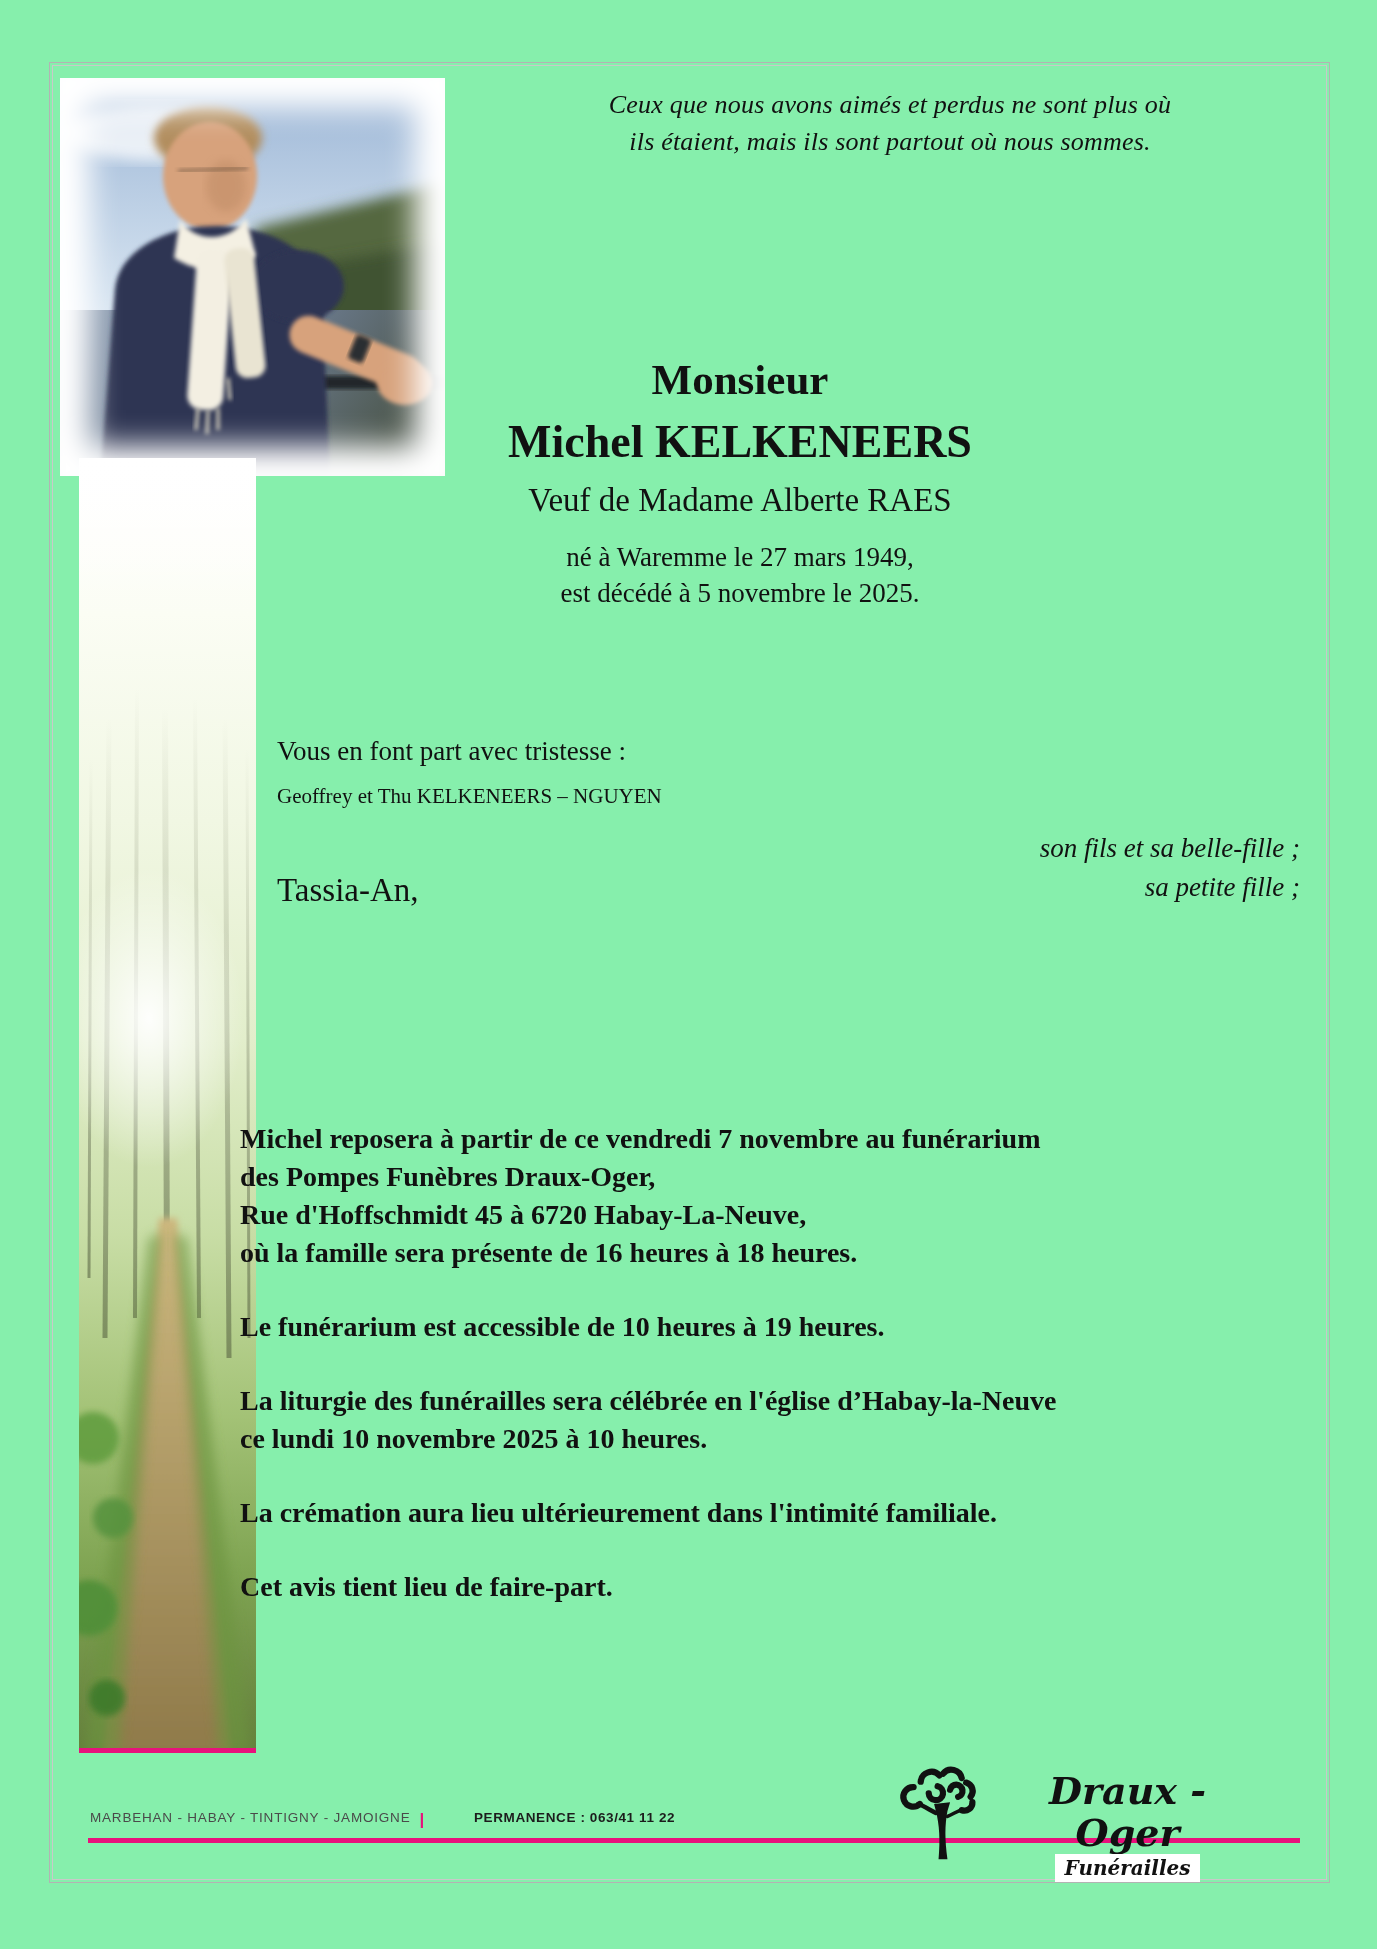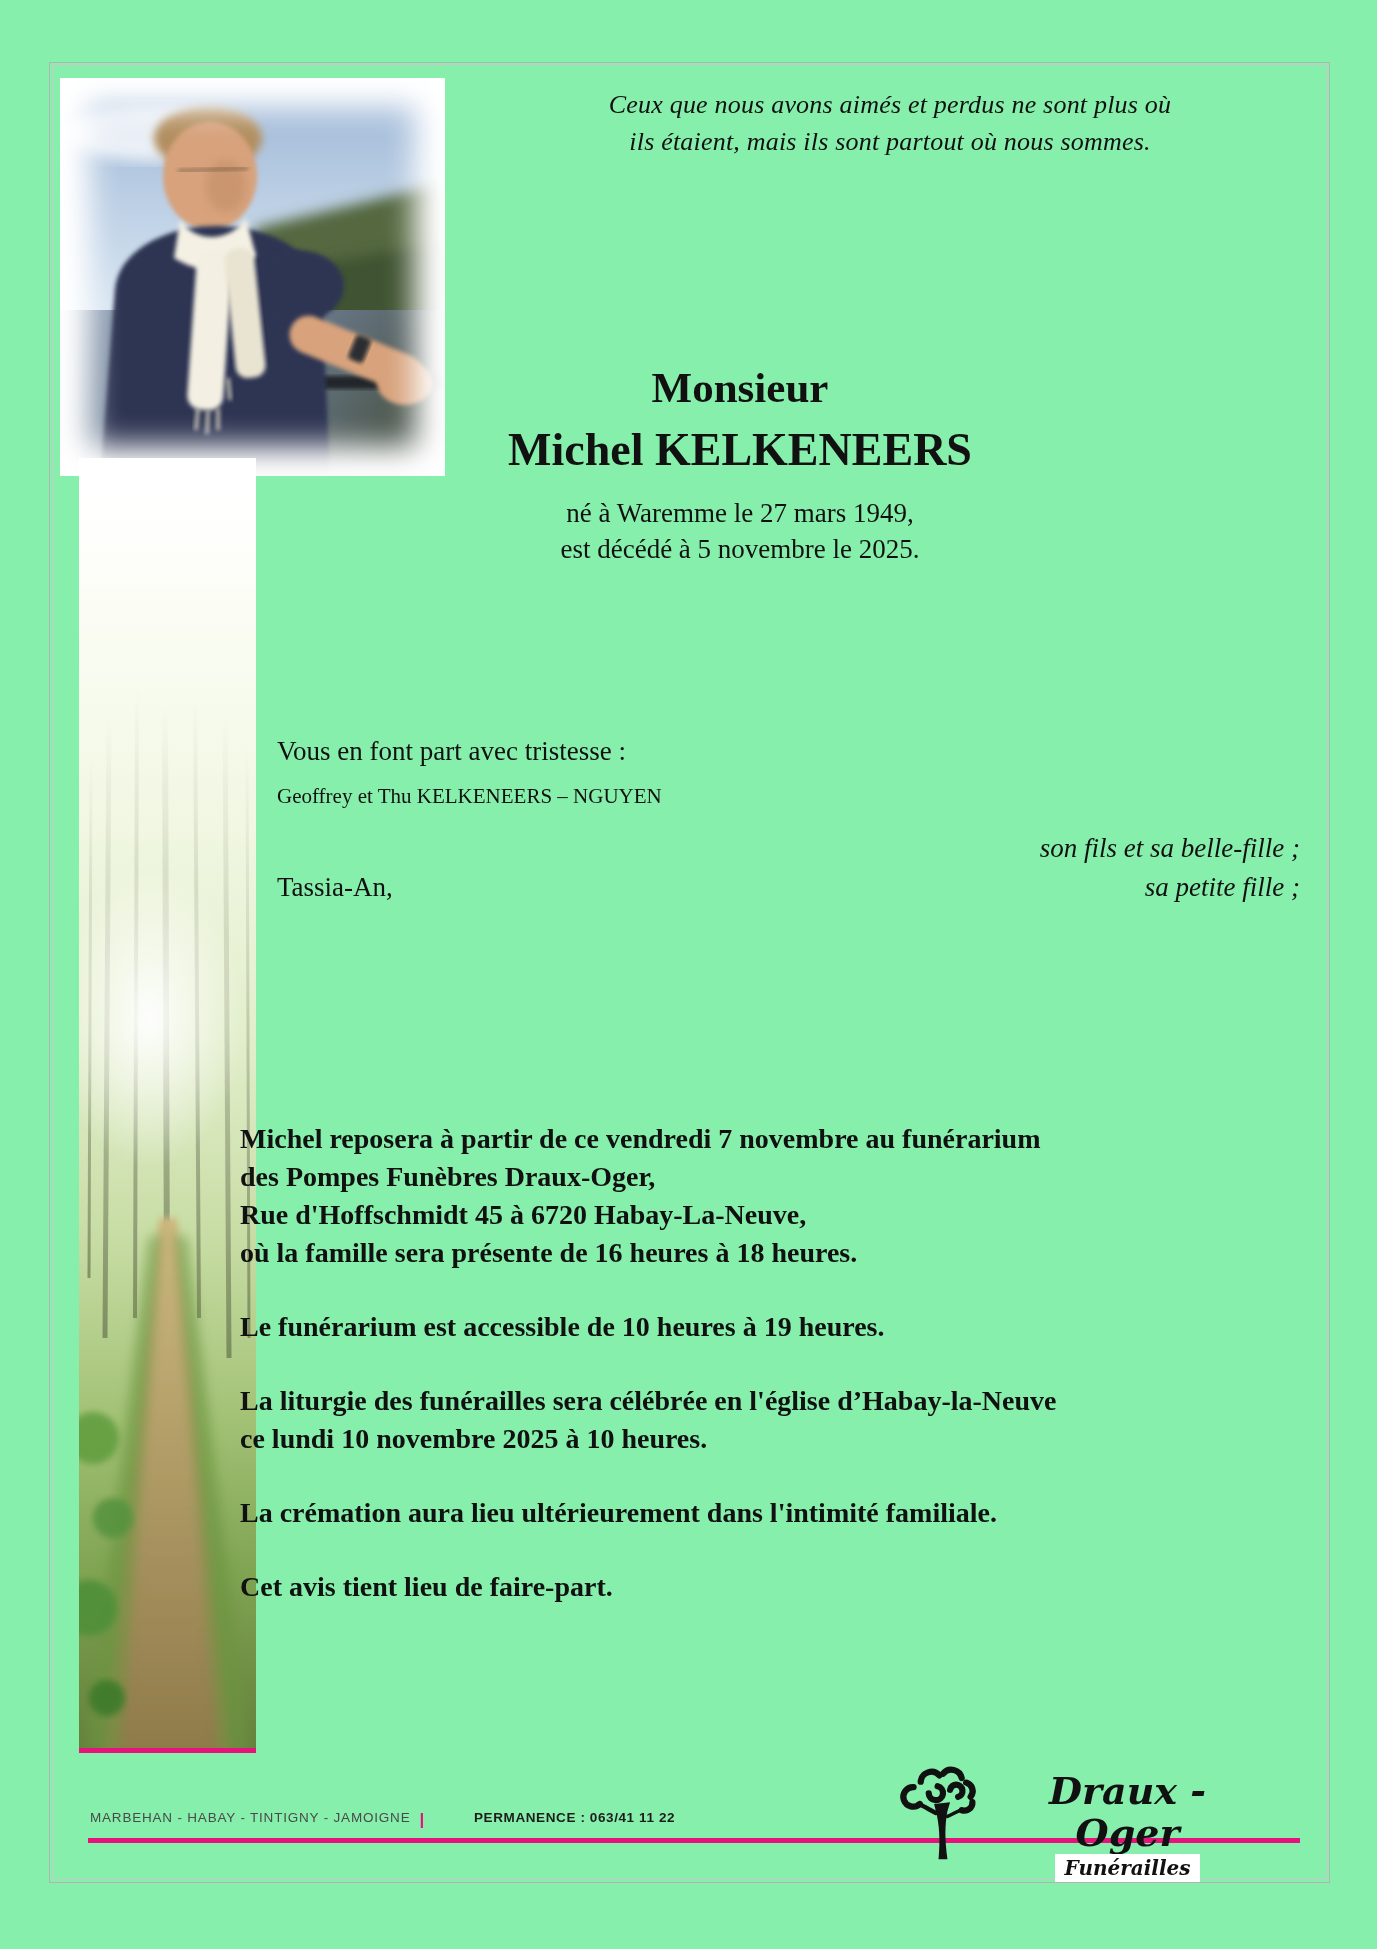--- a/index.html
+++ b/index.html
@@ -19,31 +19,31 @@
   
   .strip{position:absolute;left:79px;top:458px;width:177px;height:1295px;overflow:hidden;}
   .strip svg{display:block;width:100%;height:100%;}
   .strip::after{content:"";position:absolute;left:0;top:0;right:0;height:140px;
     background:linear-gradient(#ffffff, rgba(255,255,255,0));pointer-events:none;}
   .strip-underline{position:absolute;left:79px;top:1748px;width:177px;height:5px;background:#e8127c;}
 
   
   .quote{position:absolute;left:470px;top:86px;width:840px;text-align:center;
     font-style:italic;font-size:26px;line-height:37px;letter-spacing:.2px;}
-  .titleblock{position:absolute;left:300px;top:356px;width:880px;text-align:center;margin-top:8px;}
+  .titleblock{position:absolute;left:300px;top:356px;width:880px;text-align:center;}
   .t-monsieur{font-size:43px;font-weight:bold;line-height:48px;}
   .t-name{font-size:46px;font-weight:bold;line-height:52px;margin-top:12px;}
   .t-veuf{font-size:33px;line-height:40px;margin-top:12px;}
   .t-born{font-size:27px;line-height:34px;margin-top:20px;}
   .t-died{font-size:27px;line-height:34px;margin-top:2px;}
 
   .fam-intro{position:absolute;left:277px;top:736px;font-size:27px;}
   .fam-names1{position:absolute;left:277px;top:784px;font-size:21px;}
   .fam-rel1{position:absolute;right:77px;top:833px;font-size:27px;font-style:italic;}
-  .fam-names2{position:absolute;left:277px;top:872px;font-size:27px;}
+  .fam-names2{position:absolute;left:277px;top:872px;font-size:33px;}
   .fam-rel2{position:absolute;right:77px;top:872px;font-size:27px;font-style:italic;}
 
   .announce{position:absolute;left:240px;top:1120px;width:1090px;text-align:left;
     font-weight:bold;font-size:28px;line-height:38px;}
   .announce p{margin:0 0 36px 0;}
 
   
   .footer-line{position:absolute;left:88px;top:1838px;width:1212px;height:5px;background:#e8127c;}
   .footer-left{position:absolute;left:90px;top:1810px;display:flex;align-items:flex-start;
     font-family:"Liberation Sans","DejaVu Sans",sans-serif;font-size:13.5px;letter-spacing:.8px;color:#4a4a4a;}
@@ -172,20 +172,21 @@
   <div class="strip-underline"></div>
 
   <div class="quote">
     <div>Ceux que nous avons aimés et perdus ne sont plus où</div>
     <div>ils étaient, mais ils sont partout où nous sommes.</div>
   </div>
 
   <div class="titleblock">
     <div class="t-monsieur">Monsieur</div>
     <div class="t-name">Michel KELKENEERS</div>
+    <div class="t-veuf">Veuf de Madame Alberte RAES</div>
     <div class="t-born">né à Waremme le 27 mars 1949,</div>
     <div class="t-died">est décédé à 5 novembre  le 2025.</div>
   </div>
 
   <div class="fam-intro">Vous en font part avec tristesse :</div>
   <div class="fam-names1">Geoffrey et Thu KELKENEERS – NGUYEN</div>
   <div class="fam-rel1">son fils et sa belle-fille ;</div>
   <div class="fam-names2">Tassia-An,</div>
   <div class="fam-rel2">sa petite fille ;</div>
 

